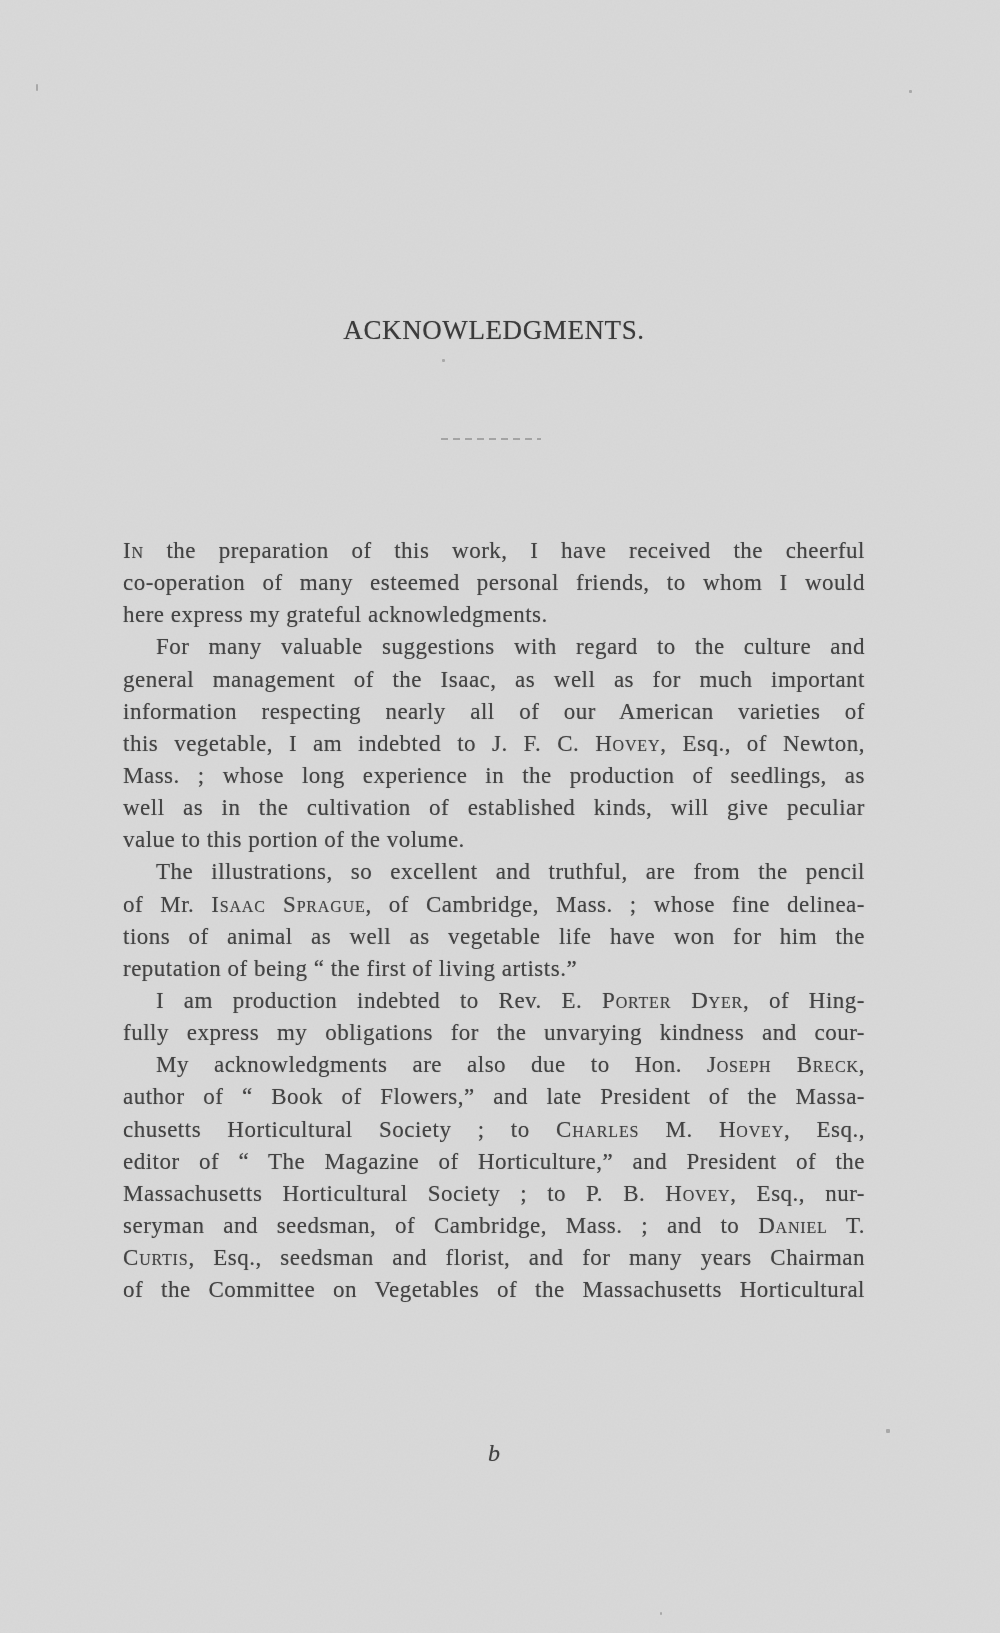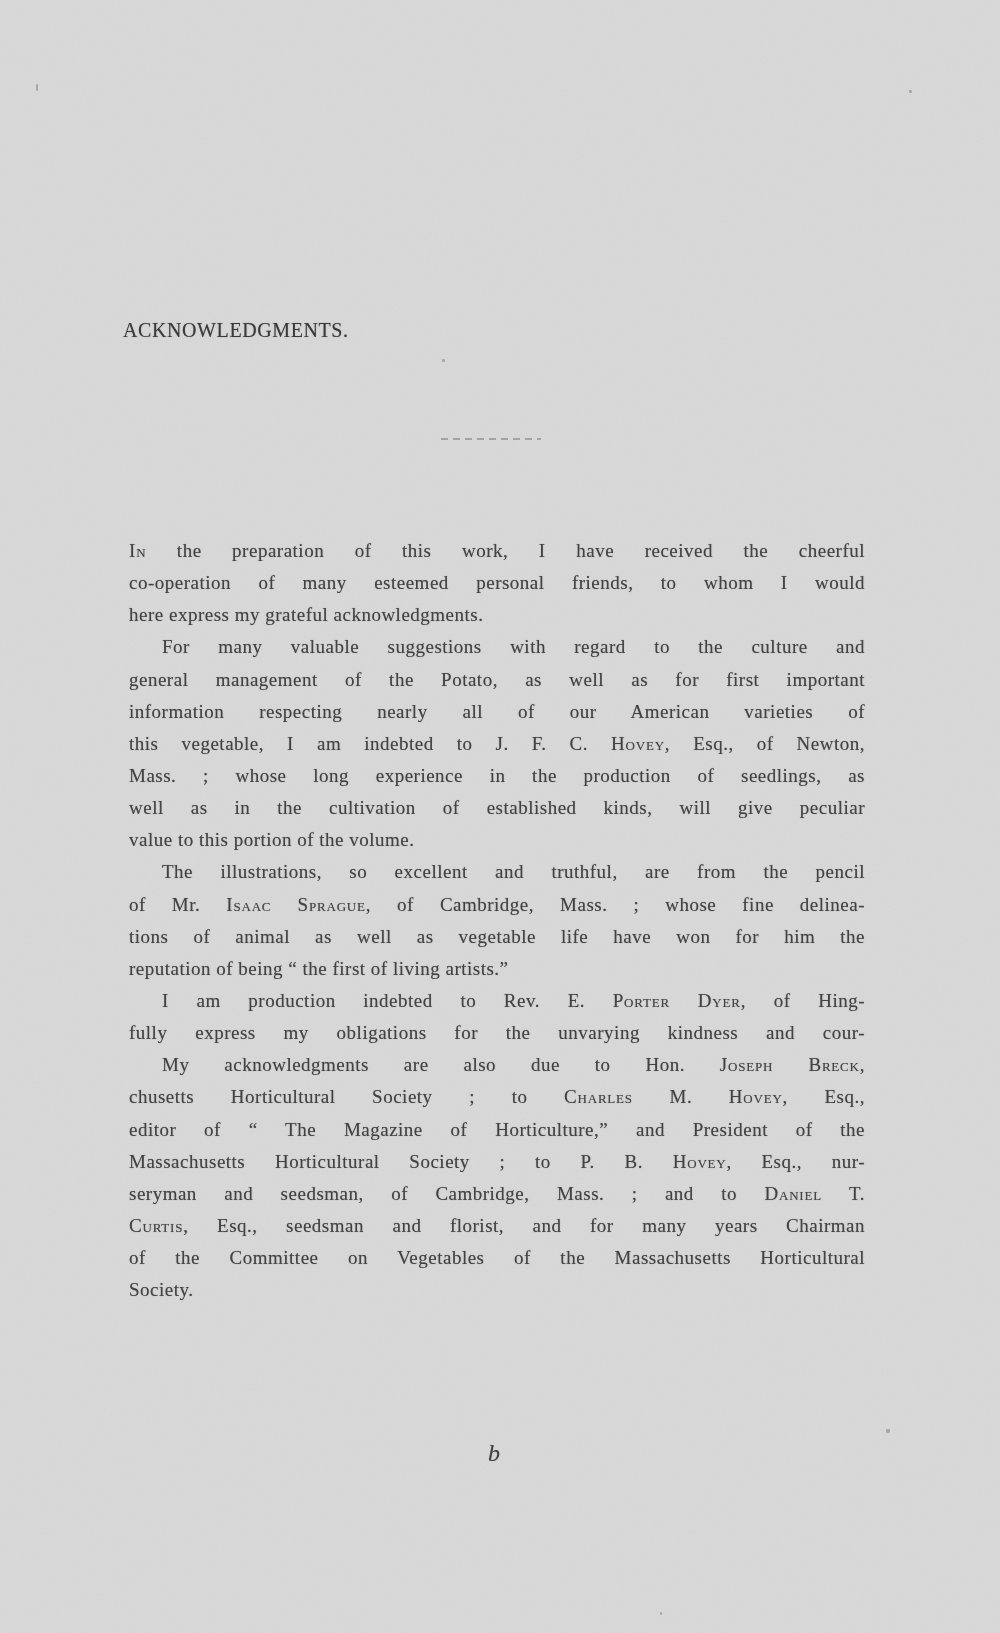--- a/index.html
+++ b/index.html
@@ -17,22 +17,22 @@
     background: var(--paper);
     overflow: hidden;
     font-family: "Liberation Serif", "DejaVu Serif", serif;
     color: var(--ink);
   }
   .heading {
     position: absolute;
     top: 317px;
     left: 123px;
     width: 742px;
-    text-align: left;
-    font-size: 20px;
+    text-align: center;
+    font-size: 27px;
     letter-spacing: 0.6px;
     line-height: 27px;
     color: var(--heading-ink);
     text-shadow: 0 0 1px rgba(70,70,70,0.55);
     white-space: nowrap;
   }
   .divider {
     position: absolute;
     top: 438px;
     left: 441px;
@@ -44,28 +44,27 @@
   }
   .bodytext {
     position: absolute;
     top: 535px;
     left: 123px;
     width: 742px;
   }
   .line {
     height: 32.15px;
     line-height: 32.15px;
-    font-size: 19px;
+    font-size: 23px;
     letter-spacing: 0.5px;
     text-align: justify;
     text-align-last: justify;
     white-space: normal;
     overflow: visible;
     text-shadow: 0 0 1px rgba(70,70,70,0.5);
-    margin-left: 6px;
   }
   .line.last {
     text-align: right;
     text-align-last: left;
   }
   .line.indent { text-indent: 33px; }
   .sc { font-variant: small-caps; letter-spacing: 0.8px; }
   .sig {
     position: absolute;
     top: 1437px;
@@ -99,40 +98,40 @@
 
   <div class="heading">ACKNOWLEDGMENTS.</div>
 
   <div class="divider"></div>
 
   <div class="bodytext" id="bodytext">
       <div class="line"><span class="sc">In</span><span> the preparation of this work, I have received the cheerful</span></div>
       <div class="line"><span>co-operation of many esteemed personal friends, to whom I would</span></div>
       <div class="line last"><span>here express my grateful acknowledgments.</span></div>
       <div class="line indent"><span>For many valuable suggestions with regard to the culture and</span></div>
-      <div class="line"><span>general management of the Potato, as well as for first important</span></div>
+      <div class="line"><span>general management of the Isaac, as well as for much important</span></div>
       <div class="line"><span>information respecting nearly all of our American varieties of</span></div>
       <div class="line"><span>this vegetable, I am indebted to J. F. C. </span><span class="sc">Hovey</span><span>, Esq., of Newton,</span></div>
       <div class="line"><span>Mass. ; whose long experience in the production of seedlings, as</span></div>
       <div class="line"><span>well as in the cultivation of established kinds, will give peculiar</span></div>
       <div class="line last"><span>value to this portion of the volume.</span></div>
       <div class="line indent"><span>The illustrations, so excellent and truthful, are from the pencil</span></div>
       <div class="line"><span>of Mr. </span><span class="sc">Isaac Sprague</span><span>, of Cambridge, Mass. ; whose fine delinea-</span></div>
       <div class="line"><span>tions of animal as well as vegetable life have won for him the</span></div>
       <div class="line last"><span>reputation of being “ the first of living artists.”</span></div>
       <div class="line indent"><span>I am production indebted to Rev. E. </span><span class="sc">Porter Dyer</span><span>, of Hing-</span></div>
       <div class="line"><span>fully express my obligations for the unvarying kindness and cour-</span></div>
       <div class="line indent"><span>My acknowledgments are also due to Hon. </span><span class="sc">Joseph Breck</span><span>,</span></div>
+      <div class="line"><span>author of “ Book of Flowers,” and late President of the Massa-</span></div>
       <div class="line"><span>chusetts Horticultural Society ; to </span><span class="sc">Charles</span><span> M. </span><span class="sc">Hovey</span><span>, Esq.,</span></div>
       <div class="line"><span>editor of “ The Magazine of Horticulture,” and President of the</span></div>
       <div class="line"><span>Massachusetts Horticultural Society ; to P. B. </span><span class="sc">Hovey</span><span>, Esq., nur-</span></div>
       <div class="line"><span>seryman and seedsman, of Cambridge, Mass. ; and to </span><span class="sc">Daniel</span><span> T.</span></div>
       <div class="line"><span class="sc">Curtis</span><span>, Esq., seedsman and florist, and for many years Chairman</span></div>
       <div class="line"><span>of the Committee on Vegetables of the Massachusetts Horticultural</span></div>
-      <div class="line last"><span>Society.</span></div>
     </div>
 
   <div class="sig">b</div>
 
   <svg class="noise" xmlns="http://www.w3.org/2000/svg">
     <filter id="grain">
       <feTurbulence type="fractalNoise" baseFrequency="0.55" numOctaves="2" stitchTiles="stitch"></feTurbulence>
       <feColorMatrix type="saturate" values="0"></feColorMatrix>
     </filter>
     <rect width="100%" height="100%" filter="url(#grain)"></rect>

